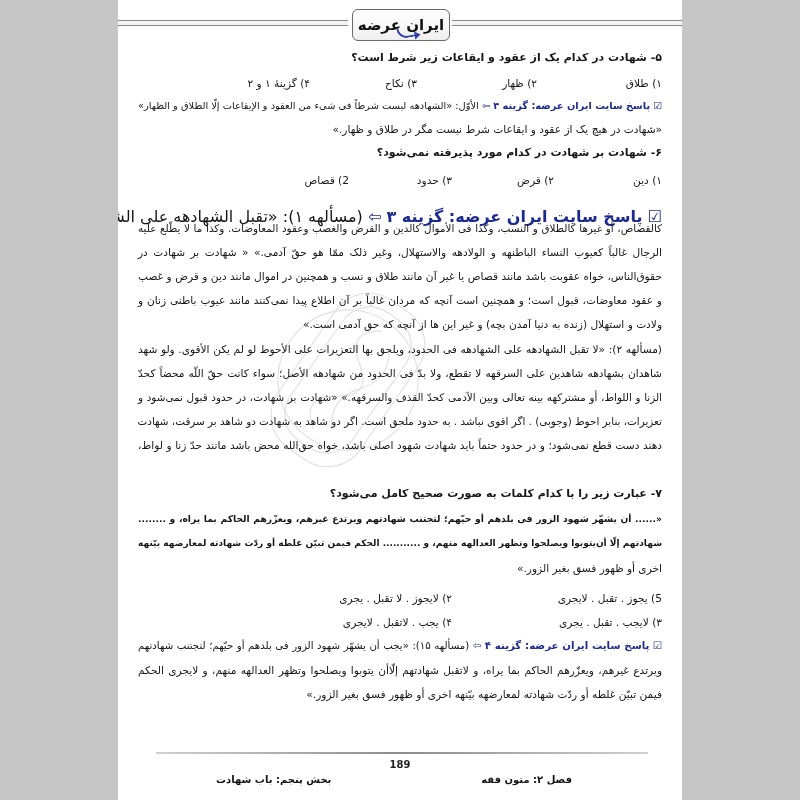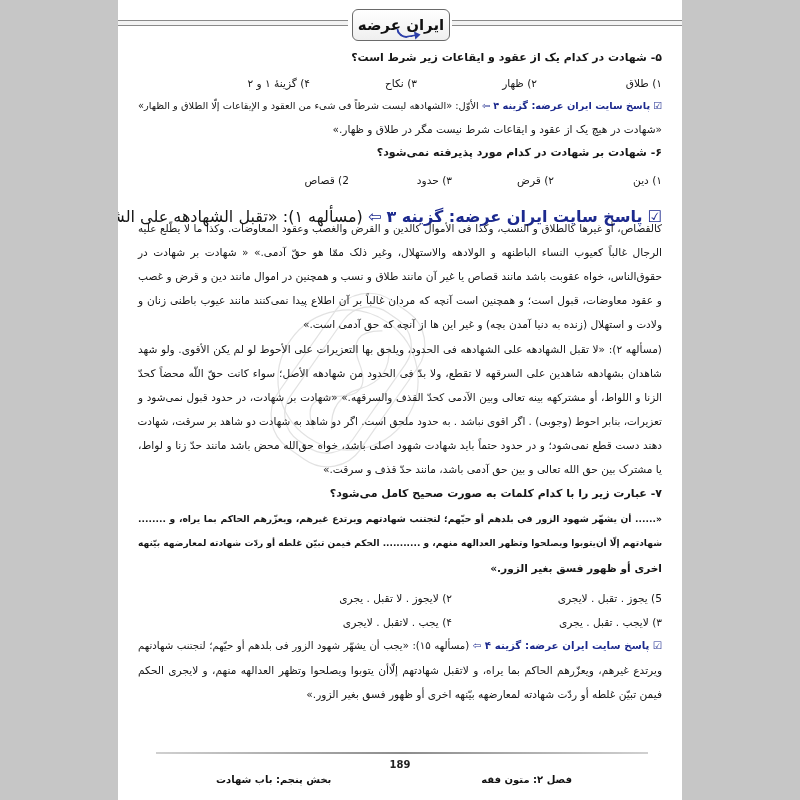--- a/index.html
+++ b/index.html
@@ -87,26 +87,25 @@
   <div class="ln" style="top: 221px; font-size: 10.4px;">کالقصاص، أو غیرها کالطلاق و النسب، وکذا فی الأموال کالدین و القرض  والغصب وعقود المعاوضات. وکذا ما لا یطّلع علیه</div>
   <div class="ln" style="top:245px">الرجال غالباً کعیوب النساء  الباطنهه و الولادهه والاستهلال، وغیر ذلک ممّا هو حقّ آدمی.» « شهادت بر شهادت در</div>
   <div class="ln" style="top:269px">حقوق‌الناس، خواه عقوبت باشد مانند قصاص یا غیر آن مانند طلاق و نسب و همچنین در اموال مانند دین و قرض و غصب</div>
   <div class="ln" style="top:293px">و عقود معاوضات، قبول است؛ و همچنین است آنچه که مردان غالباً بر آن اطلاع پیدا نمی‌کنند مانند عیوب باطنی زنان و</div>
   <div class="ln last" style="top:317px">ولادت و استهلال (زنده به دنیا آمدن بچه) و غیر این ها از آنچه که حق آدمی است.»</div>
   <div class="ln" style="top:342px">(مسألهه ۲): «لا تقبل الشهادهه علی الشهادهه فی الحدود، ویلحق بها التعزیرات  علی الأحوط لو لم یکن الأقوی. ولو شهد</div>
   <div class="ln" style="top:366px">شاهدان بشهادهه شاهدین علی  السرقهه لا تقطع، ولا بدّ فی الحدود من شهادهه الأصل؛ سواء کانت حقّ اللّه  محضاً کحدّ</div>
   <div class="ln" style="top: 390px; font-size: 10.4px;">الزنا و اللواط، أو مشترکهه بینه تعالی وبین الآدمی کحدّ القذف  والسرقهه.» «شهادت بر شهادت، در حدود قبول نمی‌شود و</div>
   <div class="ln" style="top: 414px; font-size: 10.4px;">تعزیرات، بنابر احوط (وجوبی) . اگر اقوی نباشد . به حدود ملحق است. اگر دو شاهد به شهادت دو شاهد بر سرقت، شهادت</div>
   <div class="ln" style="top:438px">دهند دست قطع نمی‌شود؛ و در حدود حتماً باید شهادت شهود اصلی باشد، خواه حق‌الله محض باشد مانند حدّ زنا و لواط،</div>
-  <div class="ln last" style="top:462px">یا مشترک بین حق الله تعالی و بین حق آدمی باشد، مانند حدّ قذف و سرقت.»</div>
 
   <div class="ln q" style="top:487px">۷- عبارت زیر را با کدام کلمات به  صورت صحیح کامل می‌شود؟</div>
   <div class="ln" style="top: 512px; font-weight: bold; font-size: 9.2px;">«...... أن یشهّر شهود الزور فی بلدهم أو حیّهم؛ لتجتنب شهادتهم ویرتدع غیرهم، ویعزّرهم الحاکم بما یراه، و ........</div>
   <div class="ln" style="top: 536px; font-weight: bold; font-size: 9px;">شهادتهم إلّا أن‌یتوبوا ویصلحوا وتظهر العدالهه منهم، و ........... الحکم فیمن تبیّن غلطه أو ردّت  شهادته لمعارضهه بیّنهه</div>
-  <div class="ln last" style="top:561px;font-weight:bold">اخری أو ظهور فسق بغیر الزور.»</div>
+  <div class="ln last" style="top:561px;font-weight:normal">اخری أو ظهور فسق بغیر الزور.»</div>
   <div class="opts" style="top:591px">
     <span class="opt" style="right:0">5) یجوز . تقبل . لایجری</span>
     <span class="opt" style="right:210px">۲) لایجوز . لا تقبل . یجری</span>
   </div>
   <div class="opts" style="top:615px">
     <span class="opt" style="right:0">۳) لایجب . تقبل . یجری</span>
     <span class="opt" style="right:210px">۴) یجب . لاتقبل . لایجری</span>
   </div>
   <div class="ln" style="top: 639px; font-size: 10.2px;">
     <span class="chk">☑</span>

